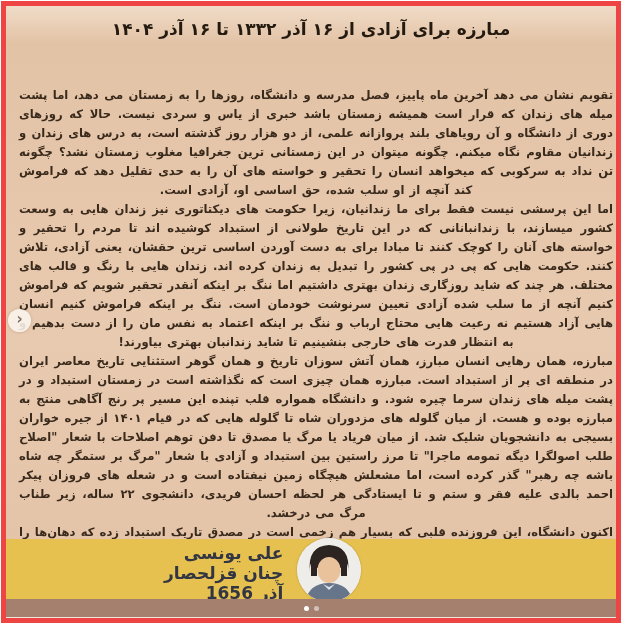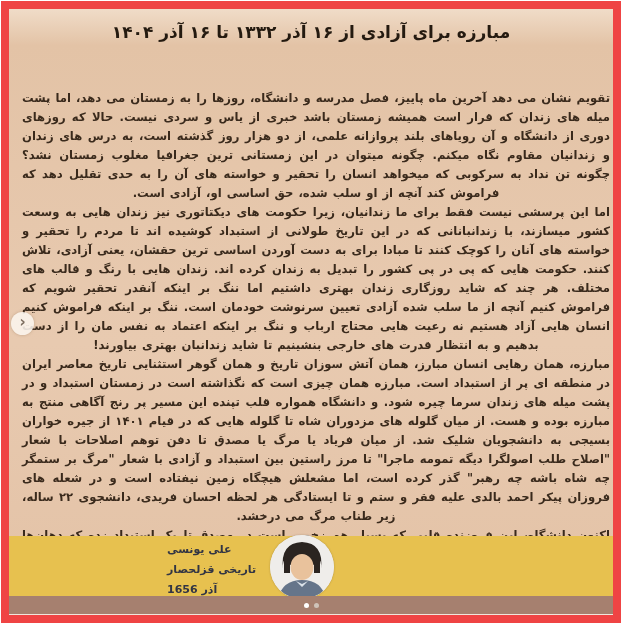--- a/index.html
+++ b/index.html
@@ -1,20 +1,20 @@
 <!DOCTYPE html>
 <html lang="fa" dir="rtl"><head>
 <meta charset="utf-8">
 <style>
   * { margin:0; padding:0; box-sizing:border-box; }
   html,body { width:624px; height:627px; background:#ffffff; overflow:hidden;
               font-family:"DejaVu Sans", sans-serif; }
 
   .frame { position:absolute; left:1px; top:1px; width:620px; height:622px;
-           border:8px solid #ef4444; background:#e7c9ae; overflow:hidden; }
+           border:5px solid #ef4444; background:#e7c9ae; overflow:hidden; }
 
   .paper { position:absolute; inset:0;
            background:linear-gradient(180deg,#f0dcc8 0%, #e3c3a6 6%, #e8cab0 55%, #e3c2a6 100%); }
 
   .title-row { position:relative; padding-top:13px; height:46px; text-align:center; }
   .title-row h1 { display:inline-block; font-size:17px; font-weight:bold; color:#241a10;
                   letter-spacing:0; }
 
   .article { position:relative; padding:2px 3px 0 13px; direction:rtl;margin-top:32px; }
   .article p { font-size:11.6px; font-weight:600; color:#3a2a1c; line-height:19px;
@@ -27,22 +27,22 @@
                display:flex; align-items:center; justify-content:center;
                font-size:15px; font-weight:bold; color:#7d6f61; cursor:pointer;
                user-select:none; line-height:1; padding-bottom:2px; }
 
   
   .sig-band { position:absolute; left:0; right:0; bottom:19px; height:60px;
               background:#e7c14f; }
   .sig-inner { position:absolute; left:158px; top:-2px; display:flex; align-items:center; }
   .avatar { width:64px; height:64px; border-radius:50%; overflow:hidden;
             background:#efedea; flex:0 0 auto; box-shadow:0 0 2px rgba(90,70,40,.4); }
-  .sig-text { margin-right:14px; text-align:left; direction:rtl;
-              font-size:11px; font-weight:bold; color:#323544; line-height:20px;
+  .sig-text { margin-right:14px; text-align:right; direction:rtl;
+              font-size:17px; font-weight:bold; color:#323544; line-height:20px;
               padding-top:6px; }
 
   
   .dots-strip { position:absolute; left:0; right:0; bottom:0; height:19px;
                 background:#a6806f; border-bottom:1.5px solid #efe6dc;
                 display:flex; align-items:center; justify-content:center; gap:5px; }
   .dot { width:5px; height:5px; border-radius:50%; cursor:pointer; }
   .dot.dim { background:#cfc3b9; }
   .dot.active { background:#ffffff; }
 </style>
@@ -84,21 +84,21 @@
               <rect x="14" y="20" width="6" height="18" fill="#2b2420"></rect>
               <rect x="44" y="20" width="6" height="18" fill="#2b2420"></rect>
               <ellipse cx="32" cy="32" rx="11.5" ry="13" fill="#e9c29c"></ellipse>
               <path d="M8,64 Q12,45 32,45 Q52,45 56,64 Z" fill="#66758a"></path>
               <path d="M26,46 L32,52 L38,46 L32,49 Z" fill="#dde3ea"></path>
             </g>
           </svg>
         </div>
         <div class="sig-text">
           <div>علی یونسی</div>
-          <div>تاریخی قزلحصار</div>
+          <div>چنان قزلحصار</div>
           <div>آذر 1656</div>
         </div>
       </div>
     </div>
 
     <div class="dots-strip">
       <span class="dot dim"></span>
       <span class="dot active"></span>
     </div>
 

